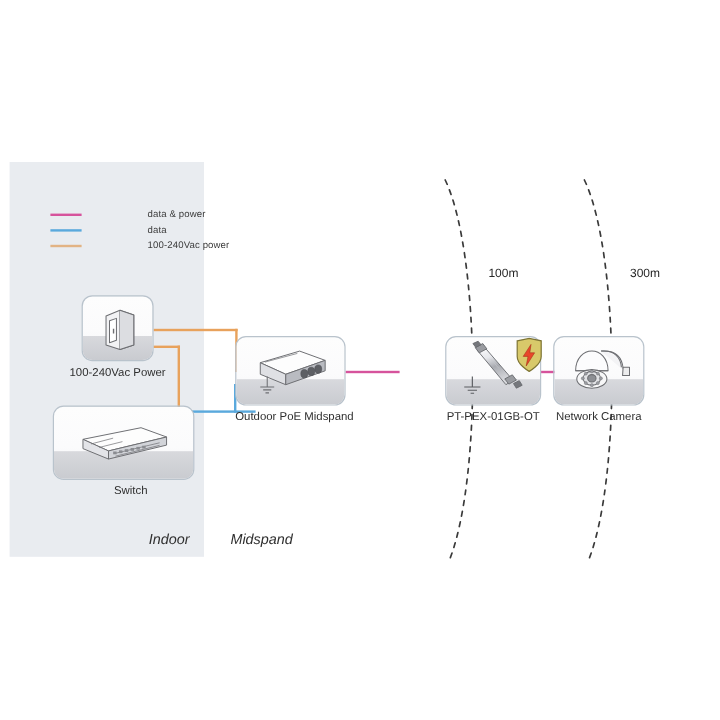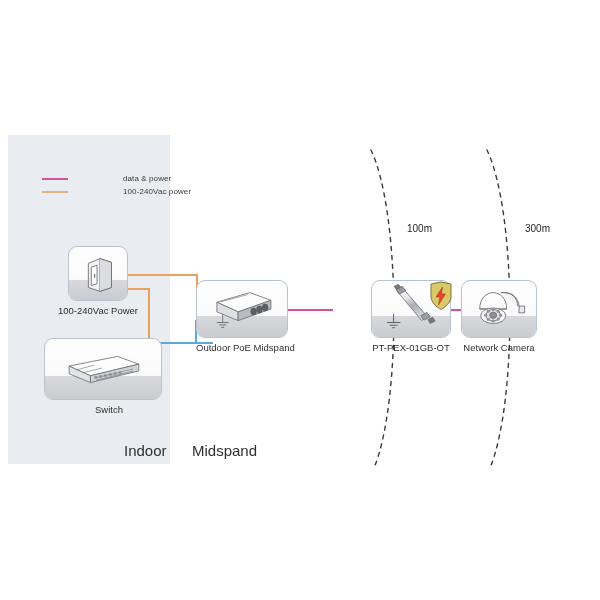--- a/index.html
+++ b/index.html
@@ -40,40 +40,44 @@
   .dev-art{position:absolute;left:0;top:0;width:100%;height:100%;}
 
   
   .cable{position:absolute;background:#e8a25c;}
   .cable.blue{background:#5aa9dd;}
   .cable.pink{background:#d6539c;}
   .h{height:2px;}
   .v{width:2px;}
 
   
-  .zone-label{position:absolute;font-size:15px;color:#2f2f2f;}
+  .zone-label{position:absolute;font-size:12px;color:#2f2f2f;font-style:italic;}
 
   
   .arcs{position:absolute;left:0;top:0;width:600px;height:600px;pointer-events:none;}
   .dist-label{position:absolute;font-size:10px;color:#262626;margin-left:28px;}
 
   
   .shield-wrap{position:absolute;left:429px;top:281px;width:24px;height:30px;}
 </style>
 </head>
 <body>
 
 <div id="stage">
 
   <div class="indoor-panel"></div>
 
   <div class="legend">
     <div class="legend-row">
       <span class="legend-swatch" style="background:#d6539c"></span>
       <span class="legend-label">data &amp; power</span>
+    </div>
+    <div class="legend-row">
+      <span class="legend-swatch" style="background:#5aa9dd"></span>
+      <span class="legend-label">data</span>
     </div>
     <div class="legend-row">
       <span class="legend-swatch" style="background:#e2b384"></span>
       <span class="legend-label">100-240Vac power</span>
     </div>
   </div>
 
   <div class="cable h" style="left:128px;top:274px;width:70px;"></div>
   <div class="cable v" style="left:196px;top:274px;height:36px;"></div>
   <div class="cable h" style="left:196px;top:308px;width:14px;"></div>

